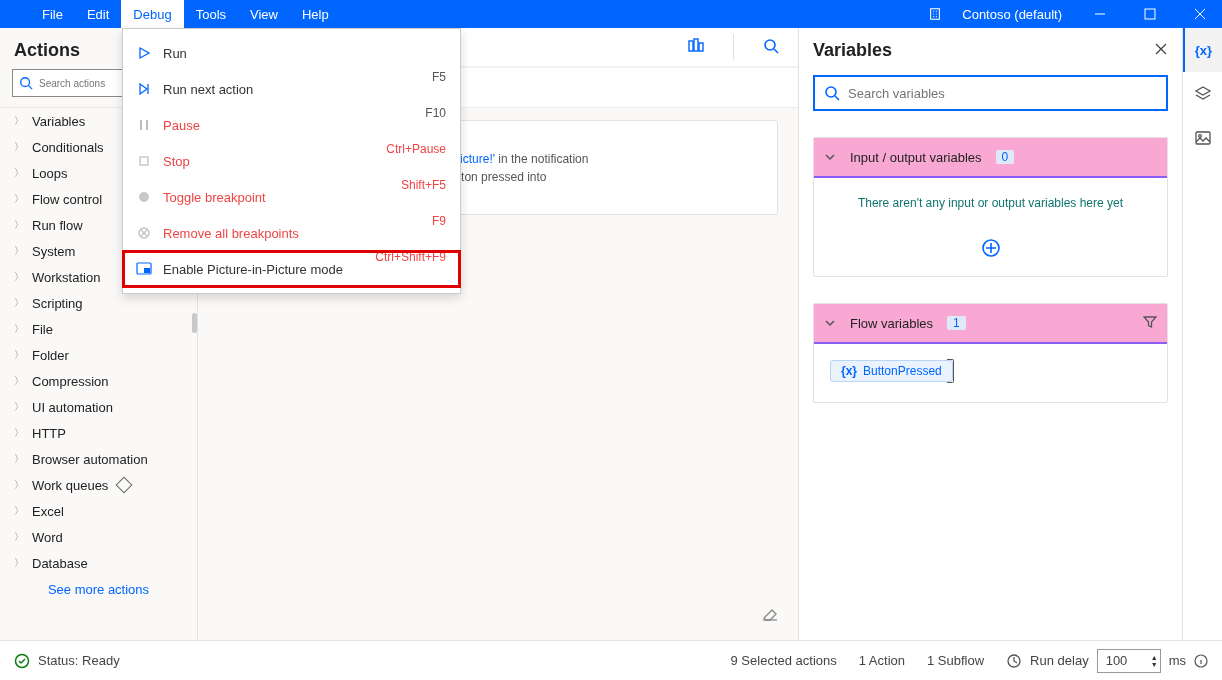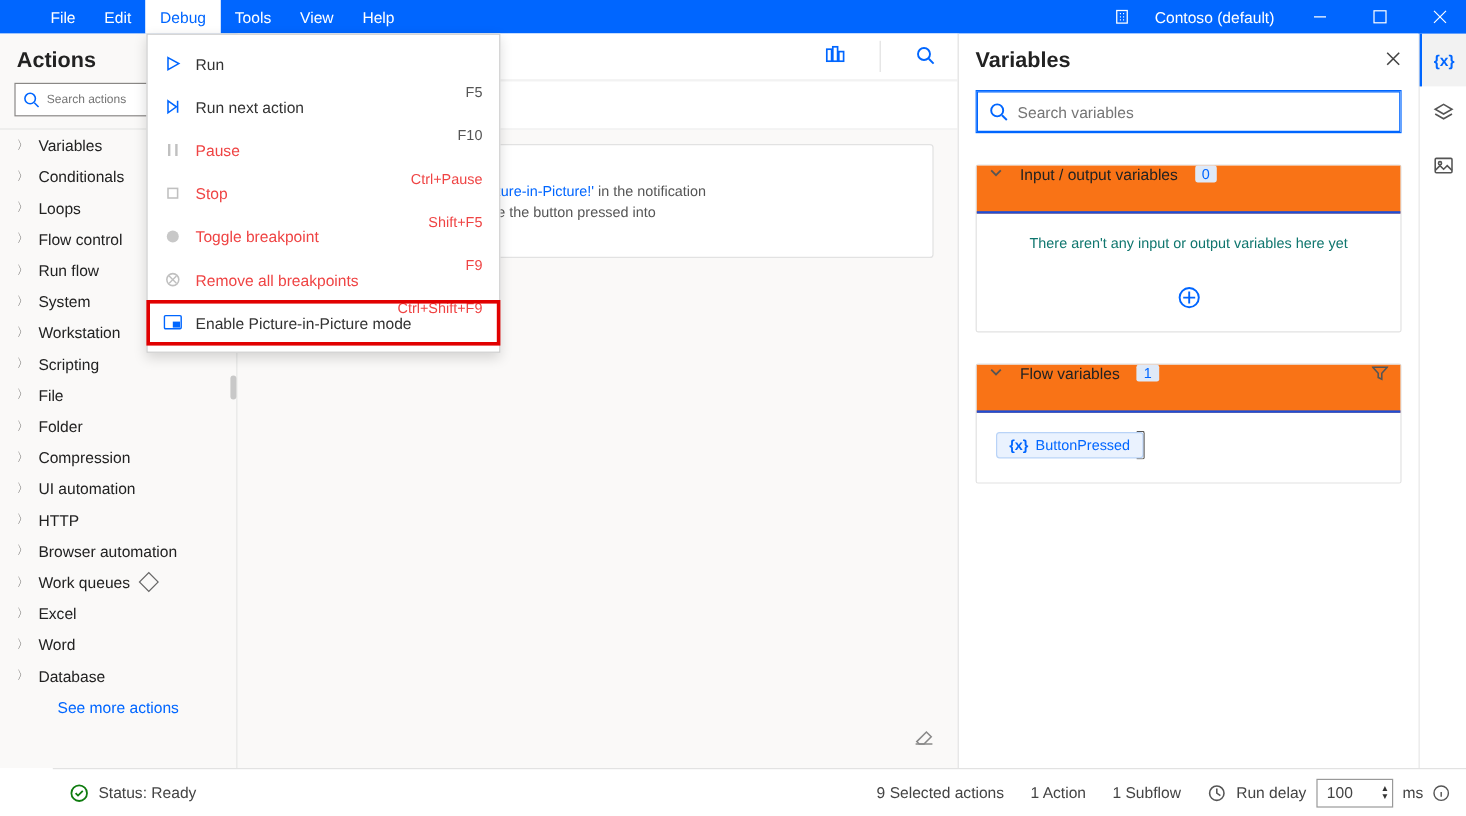--- a/index.html
+++ b/index.html
@@ -26,21 +26,21 @@
   .actions-search input { border: 0; outline: 0; flex: 1; font-size: 10px; }
   .actions-search svg { margin-right: 6px; }
   .actions-tree { flex: 1; overflow: auto; padding-bottom: 8px; border-top: 1px solid #e6e6e6; }
   .tree-item { height: 26px; display: flex; align-items: center; padding-left: 14px; gap: 8px; cursor: pointer; }
   .tree-item .chevron { font-size: 10px; color: #605e5c; width: 10px; }
   .diamond { width:12px;height:12px;transform:rotate(45deg);border:1px solid #666;margin-left:2px; }
   .see-more { color: #0066ff; text-align: center; padding: 6px 0; cursor: pointer; }
   .scroll-hint { width:5px; height:20px; background:#c8c8c8; position:absolute; border-radius:3px; }
 
   
-  .debug-menu { position: absolute; left: 122px; top: 28px; width: 295px; background: #fff; border: 1px solid #ccc; box-shadow: 0 4px 10px rgba(0,0,0,.15); z-index: 100; padding: 6px 0; }
+  .debug-menu { position: absolute; left: 122px; top: 28px; width: 339px; background: #fff; border: 1px solid #ccc; box-shadow: 0 4px 10px rgba(0,0,0,.15); z-index: 100; padding: 6px 0; }
   .debug-row { height: 36px; display: flex; align-items: center; padding: 0 14px 0 12px; gap: 10px; cursor: pointer; }
   .debug-row .ic { width: 18px; display: flex; align-items: center; justify-content: center; }
   .debug-row .lbl { flex: 1; font-size: 13px; color: #333; }
   .debug-row .sc { font-size: 12px; color: #555; margin-top: 47px; }
   .debug-row.disabled .lbl, .debug-row.disabled .sc { color: #ef4444; }
   .debug-row.disabled { cursor: default; }
   .debug-row.highlight { outline: 3px solid #e10000; outline-offset: -2px; }
 
   
   .canvas { flex: 1; position: relative; display:flex; flex-direction:column; background: #faf9f8; }
@@ -59,35 +59,35 @@
   .eraser { position:absolute; right:18px; bottom:14px; color:#888;}
 
   
   .vars-panel { width: 384px; border-left: 1px solid #e2e2e2; background:#fff; display:flex; flex-direction:column; position:relative; }
   .vars-header { display:flex; align-items:center; padding: 12px 14px 6px; }
   .vars-header h2 { font-size:18px; font-weight:600; flex:1; }
   .vars-close { cursor:pointer; }
   .vars-search { margin: 8px 14px 26px; border:1px solid #0066ff; height:36px; display:flex; align-items:center; padding:0 10px; gap:8px; box-shadow: inset 0 0 0 1px #0066ff; }
   .vars-search input { border:0; outline:0; flex:1; font-size:13px; }
   .vars-section { margin: 0 14px 26px; border:1px solid #e2e2e2; border-radius:2px; }
-  .vars-section-header { height:40px; background:#f97316; display:flex; align-items:flex-start; padding:0 10px; gap:14px; border-bottom: 2px solid #1d4ed8; }
+  .vars-section-header { height:40px; background:#f9a8d4; display:flex; align-items:center; padding:0 10px; gap:14px; border-bottom: 2px solid #8b5cf6; }
   .vars-section-header .cnt { background:#dfe9f7; color:#0066ff; padding:0 6px; border-radius:2px; font-size:12px; }
   .vars-section-header .filter-ic { margin-left:auto; color:#555; }
   .vars-section-body { padding: 18px 10px; text-align:center; font-size:12px; color:#0f766e; }
   .vars-plus { display:flex; justify-content:center; padding: 10px 0 18px; }
   .flow-var-chip { display:inline-flex; align-items:center; gap:6px; background:#eaf2fe; border:1px solid #b9d3f7; border-radius:3px; padding: 3px 10px; color:#0066ff; font-size:12px; margin:4px 0 0 6px; position:relative; }
   .flow-var-chip::after { content:""; position:absolute; right:-2px; top:-2px; bottom:-2px; width:6px; border:1px solid #555; border-left:0; border-radius:0 2px 2px 0; }
 
   
   .right-rail { width: 40px; border-left:1px solid #e2e2e2; background:#fff; display:flex; flex-direction:column; align-items:center; }
   .rail-item { width:40px; height:44px; display:flex; align-items:center; justify-content:center; cursor:pointer; }
   .rail-item.active { background:#f2f2f2; border-left:2px solid #0066ff; }
 
   
-  .statusbar { height: 40px; border-top: 1px solid #e2e2e2; display:flex; align-items:center; padding:0 14px; gap:22px; background:#fff; font-size:13px; color:#444;margin-left:44px; }
+  .statusbar { height: 40px; border-top: 1px solid #e2e2e2; display:flex; align-items:center; padding:0 14px; gap:22px; background:#fff; font-size:13px; color:#444; }
   .statusbar .left { display:flex; align-items:center; gap:8px; }
   .statusbar .spacer { flex:1; }
   .run-delay { display:flex; align-items:center; gap:8px; }
   .num-input { width:64px; height:24px; border:1px solid #999; display:flex; align-items:center; justify-content:space-between; padding:0 2px 0 8px; }
   .spin { display:flex; flex-direction:column; }
   .spin span { font-size:7px; line-height:7px; color:#333; cursor:pointer; }
 </style>
 </head>
 <body>
 

